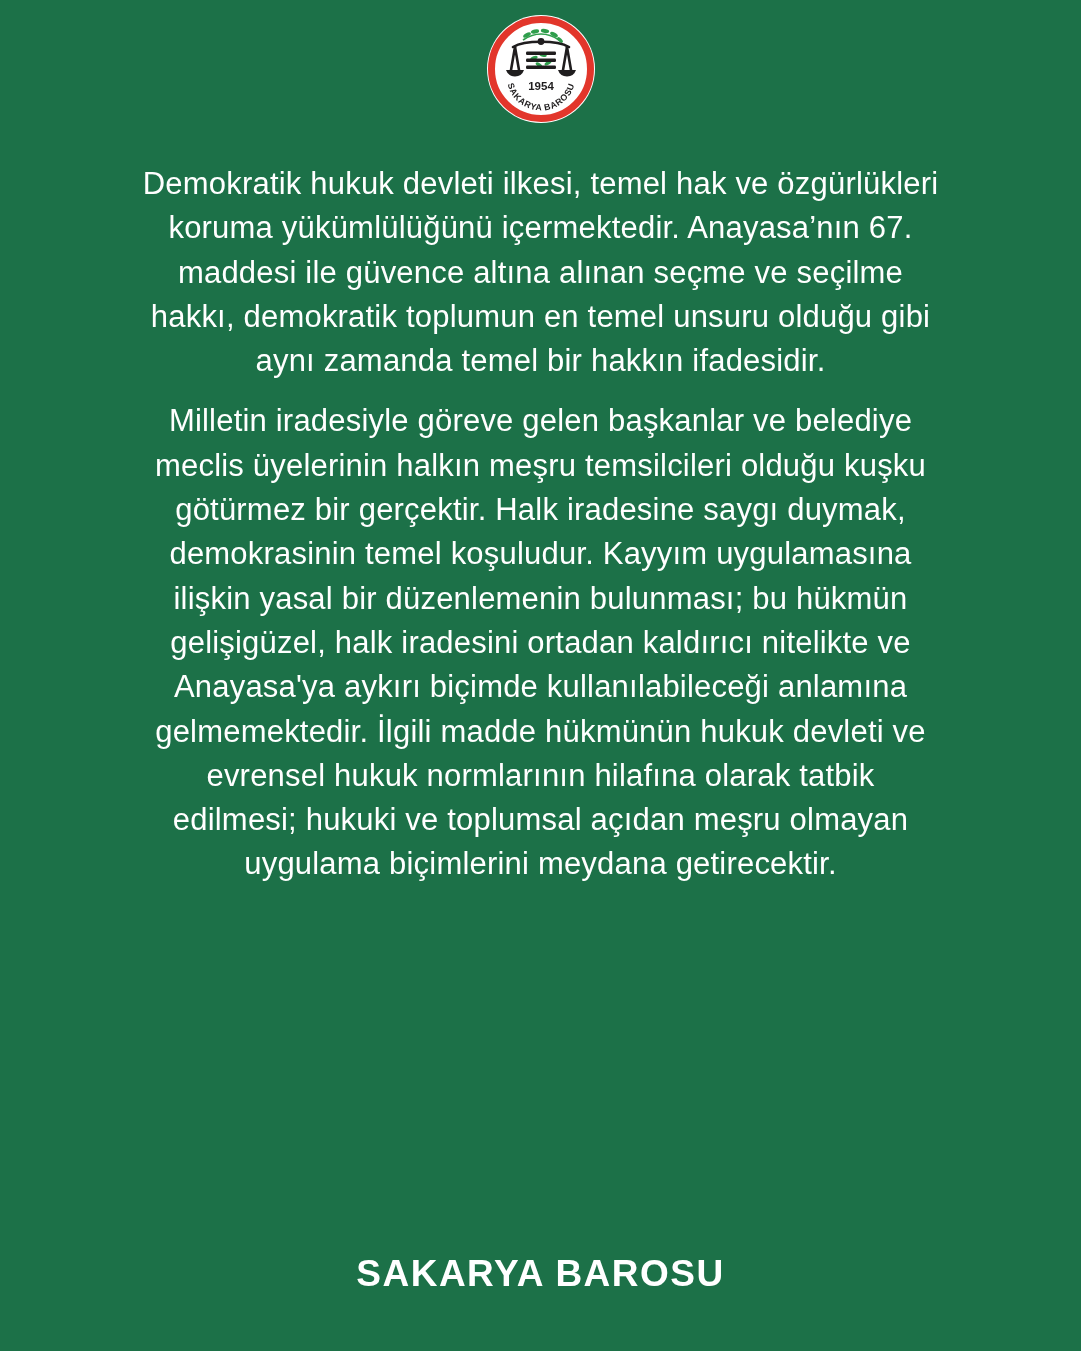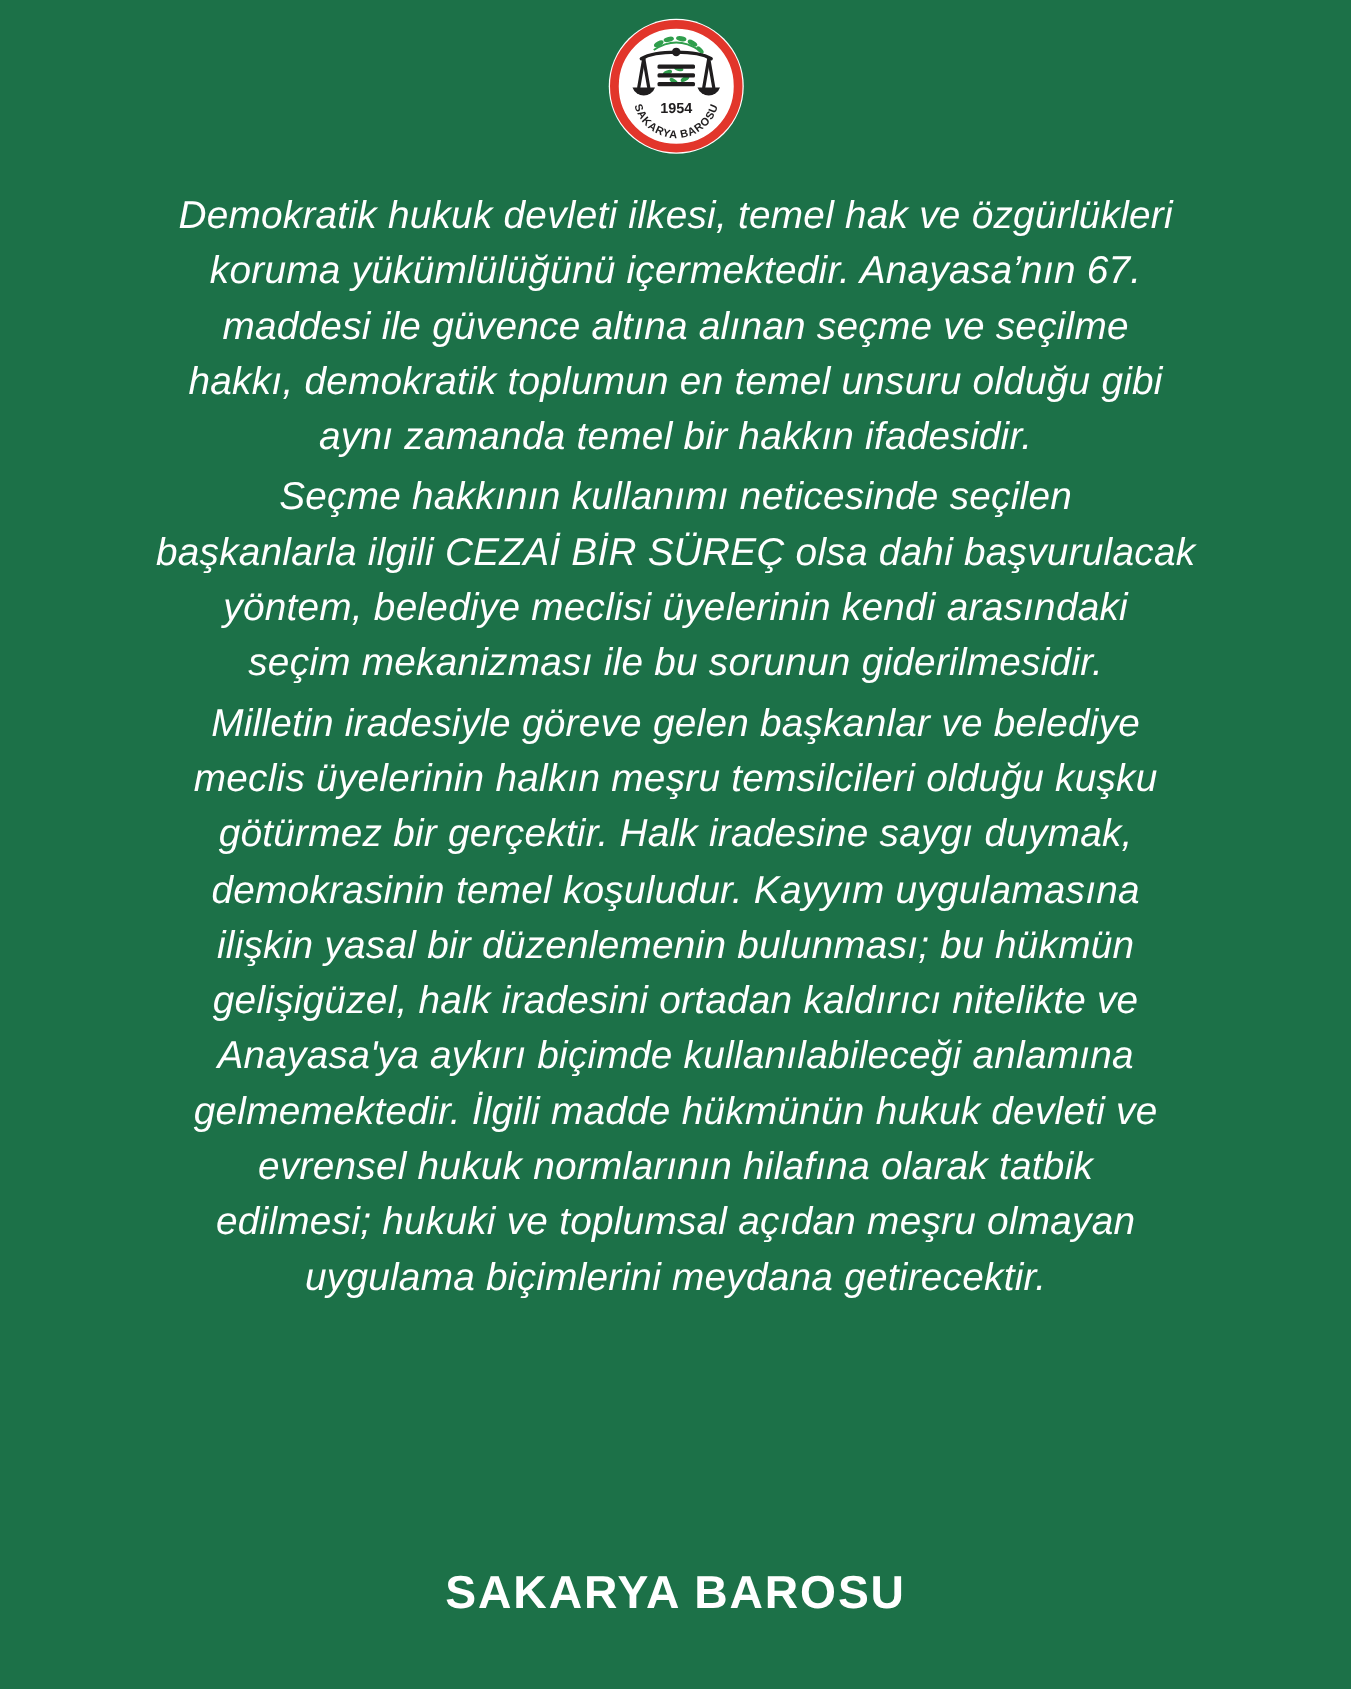--- a/index.html
+++ b/index.html
@@ -32,23 +32,22 @@
     top: 146px;
     left: 30px;
     right: 30px;
     color: #ffffff;
     font-size: 31px;
     line-height: 44.3px;
     text-align: center;
     letter-spacing: 0.2px;
   }
   .statement p {
-    margin: 4px;
+    margin: 16px;
     white-space: pre-line;
-    font-style: italic;
   }
   .footer-title {
     position: absolute;
     top: 1253px;
     left: 0;
     width: 100%;
     text-align: center;
     color: #ffffff;
     font-size: 37px;
     font-weight: bold;
@@ -104,24 +103,20 @@
       </text>
     </svg>
   </div>
 
   <div class="statement">
     <p>Demokratik hukuk devleti ilkesi, temel hak ve özgürlükleri
 koruma yükümlülüğünü içermektedir. Anayasa’nın 67.
 maddesi ile güvence altına alınan seçme ve seçilme
 hakkı, demokratik toplumun en temel unsuru olduğu gibi
 aynı zamanda temel bir hakkın ifadesidir.</p>
-    <p>Seçme hakkının kullanımı neticesinde seçilen
-başkanlarla ilgili CEZAİ BİR SÜREÇ olsa dahi başvurulacak
-yöntem, belediye meclisi üyelerinin kendi arasındaki
-seçim mekanizması ile bu sorunun giderilmesidir.</p>
     <p>Milletin iradesiyle göreve gelen başkanlar ve belediye
 meclis üyelerinin halkın meşru temsilcileri olduğu kuşku
 götürmez bir gerçektir. Halk iradesine saygı duymak,
 demokrasinin temel koşuludur. Kayyım uygulamasına
 ilişkin yasal bir düzenlemenin bulunması; bu hükmün
 gelişigüzel, halk iradesini ortadan kaldırıcı nitelikte ve
 Anayasa'ya aykırı biçimde kullanılabileceği anlamına
 gelmemektedir. İlgili madde hükmünün hukuk devleti ve
 evrensel hukuk normlarının hilafına olarak tatbik
 edilmesi; hukuki ve toplumsal açıdan meşru olmayan

